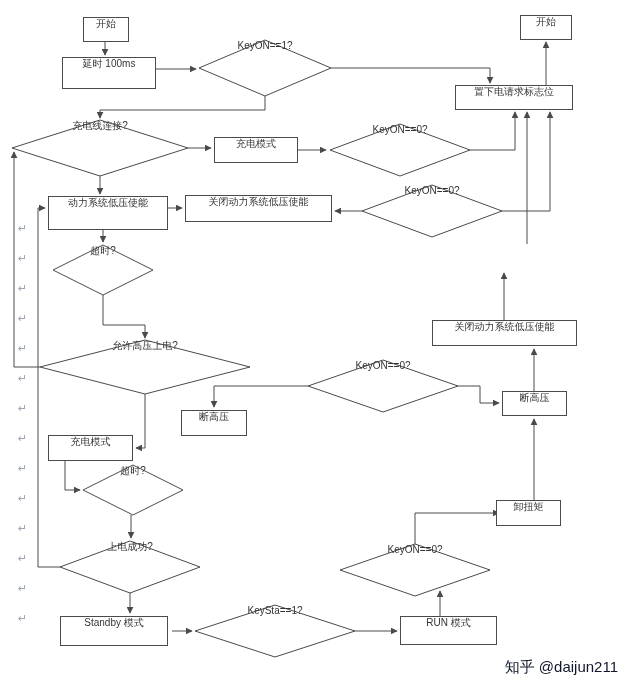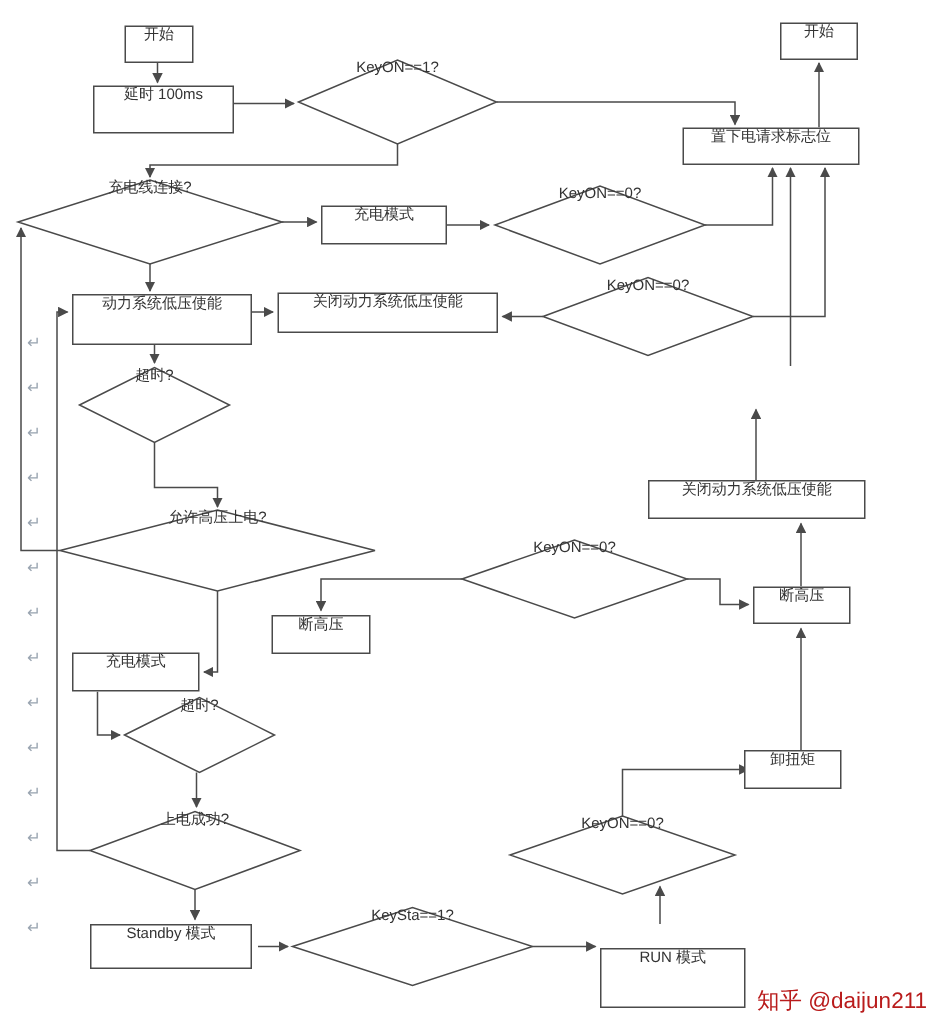--- a/index.html
+++ b/index.html
@@ -20,21 +20,21 @@
   .rect{background:#ffffff;border:1px solid #4a4a4a;}
   .dlabel{background:transparent;z-index:3;}
   .marks{
     position:absolute;left:18px;top:222px;z-index:2;
     display:flex;flex-direction:column;
     color:#9aa5b1;font-size:11px;
   }
   .marks span{height:30px;display:block;}
   #watermark{
     position:absolute;right:10px;top:658px;z-index:4;
-    color:#b91c1c;font-size:15px;
+    color:#0f172a;font-size:15px;
   }
 </style>
 </head>
 <body>
 
 <div id="canvas">
 
   <svg id="wires" viewBox="0 0 628 688" xmlns="http://www.w3.org/2000/svg">
     <defs>
       <marker id="arr" viewBox="0 0 10 10" refX="9" refY="5" markerWidth="7" markerHeight="7" orient="auto-start-reverse">
@@ -120,21 +120,21 @@
     </div>
   <div class="node rect" style="left:48px;top:435px;width:85px;height:26px">
       <span>充电模式</span>
     </div>
   <div class="node rect" style="left:496px;top:500px;width:65px;height:26px">
       <span>卸扭矩</span>
     </div>
   <div class="node rect" style="left:60px;top:616px;width:108px;height:30px">
       <span>Standby 模式</span>
     </div>
-  <div class="node rect" style="left:400px;top:632px;width:97px;height:40px">
+  <div class="node rect" style="left:400px;top:616px;width:97px;height:29px">
       <span>RUN 模式</span>
     </div>
 
   <div class="node dlabel" style="left:199px;top:40px;width:132px;height:56px">
       <span>KeyON==1?</span>
     </div>
   <div class="node dlabel" style="left:12px;top:120px;width:176px;height:56px">
       <span>充电线连接?</span>
     </div>
   <div class="node dlabel" style="left:330px;top:124px;width:140px;height:52px">

